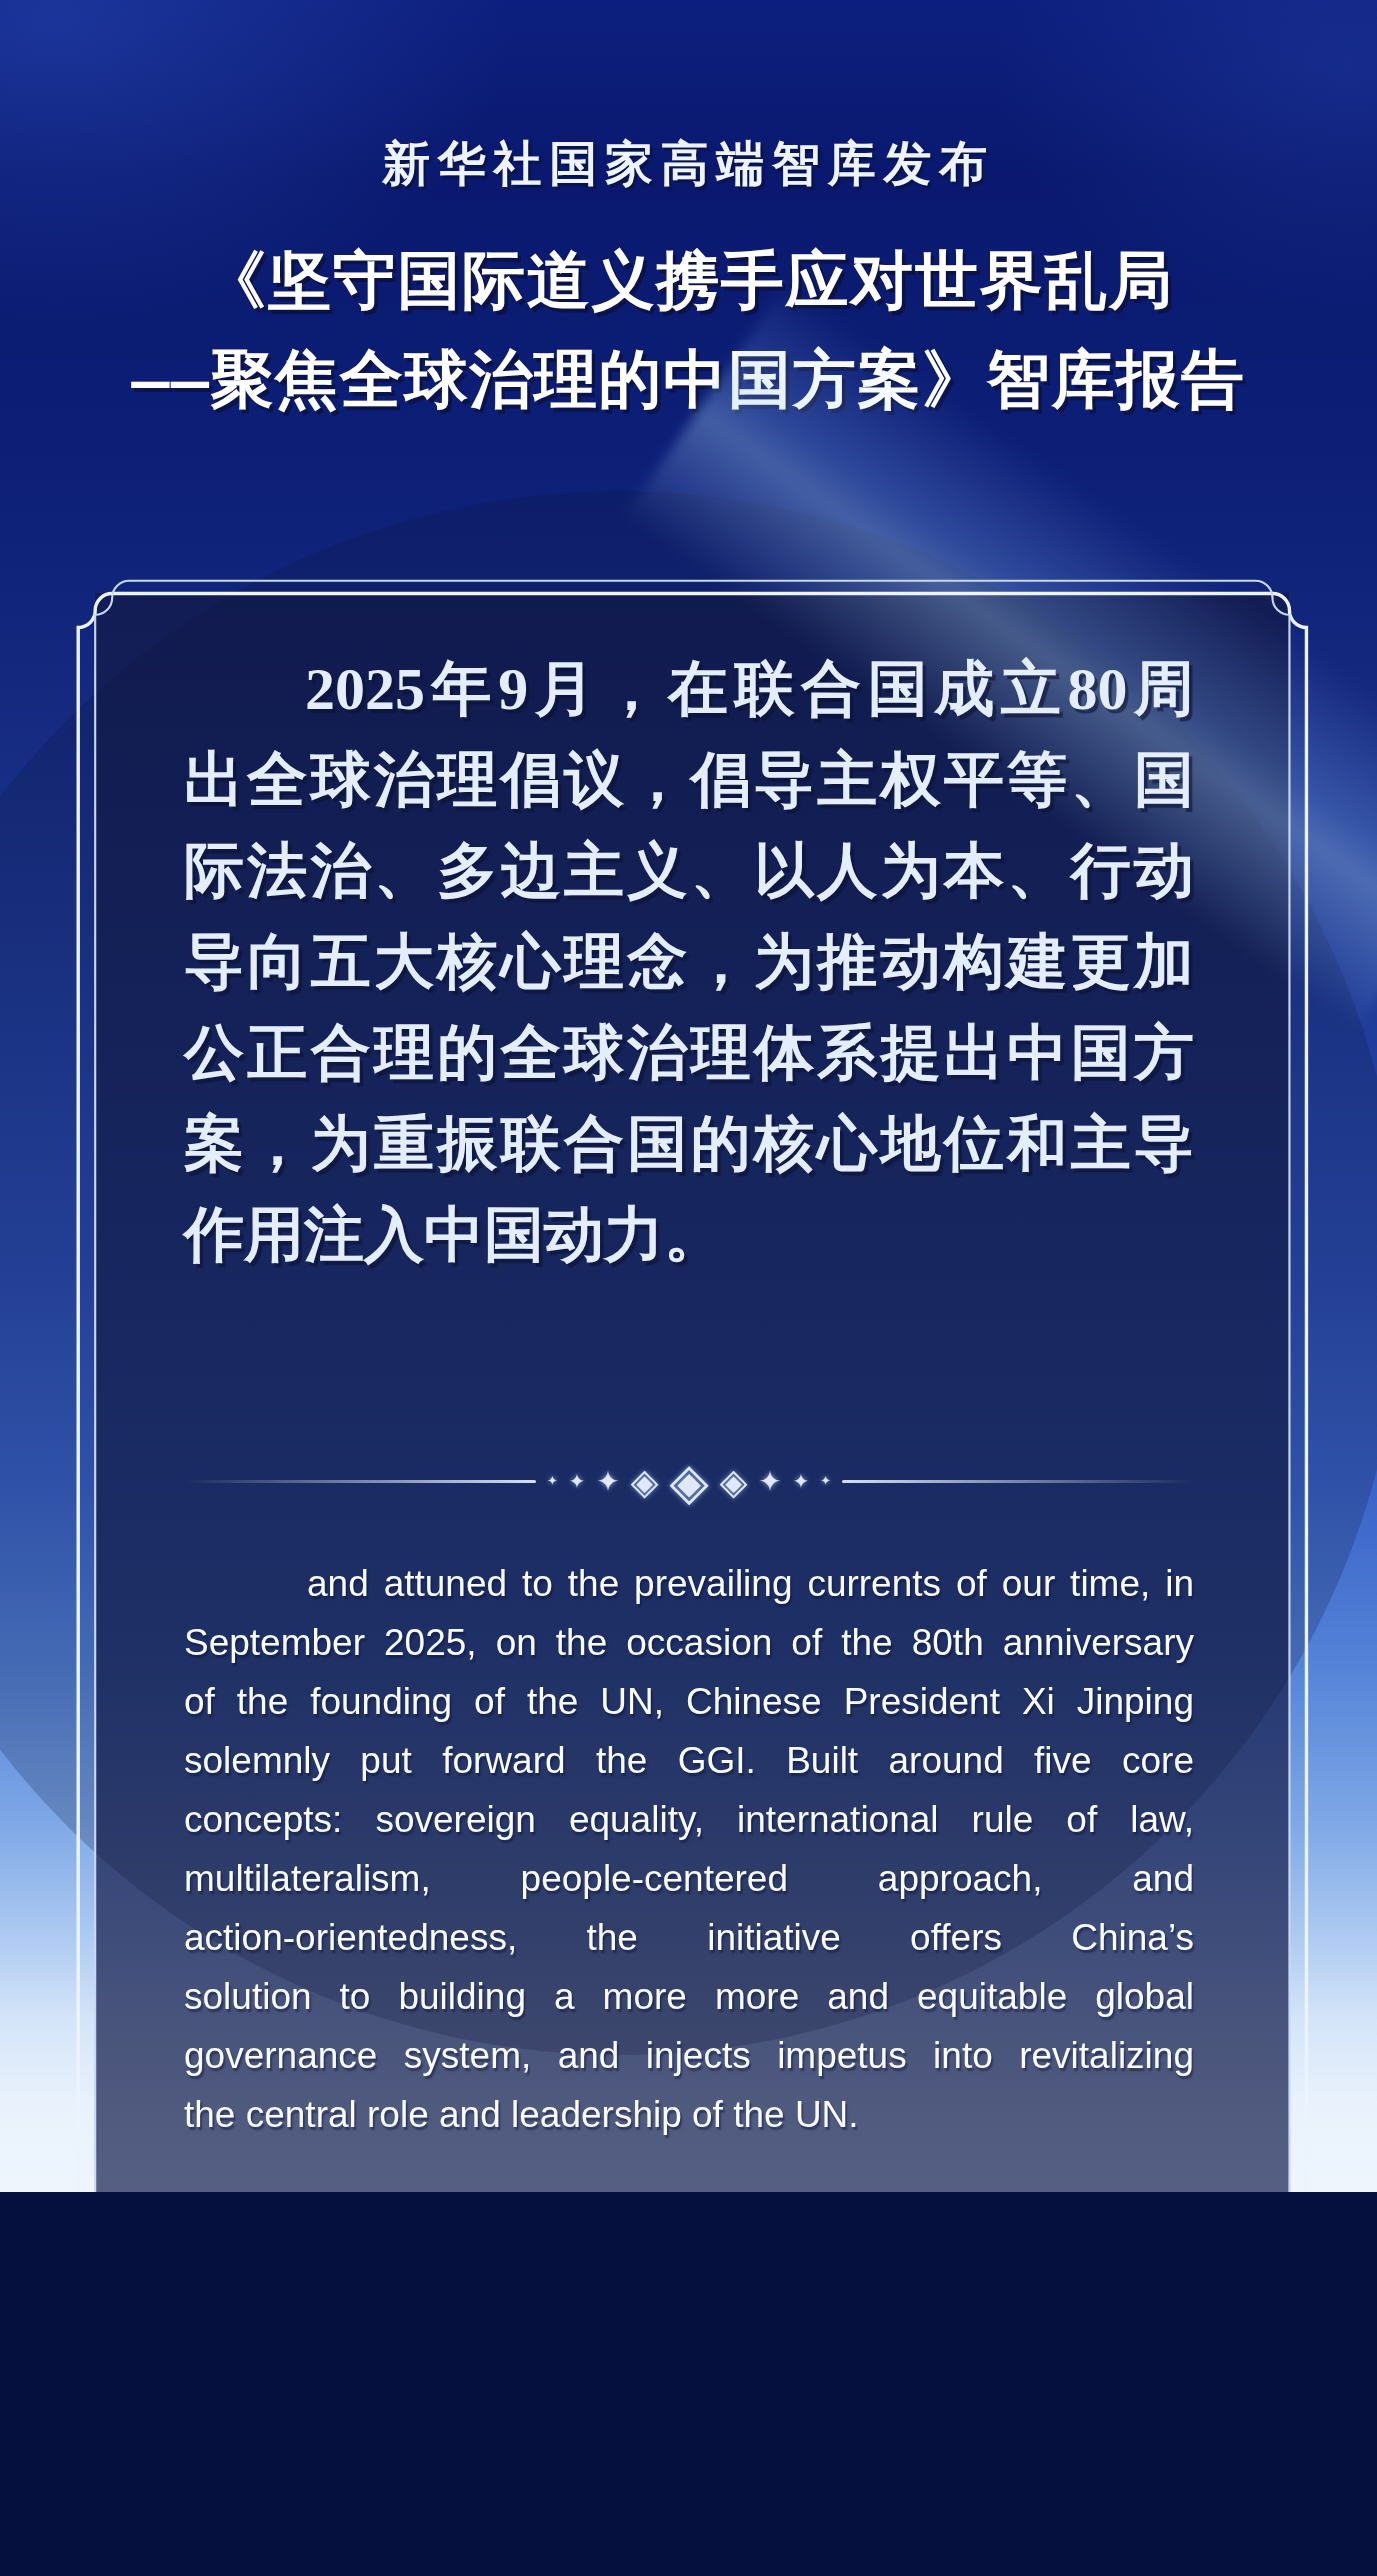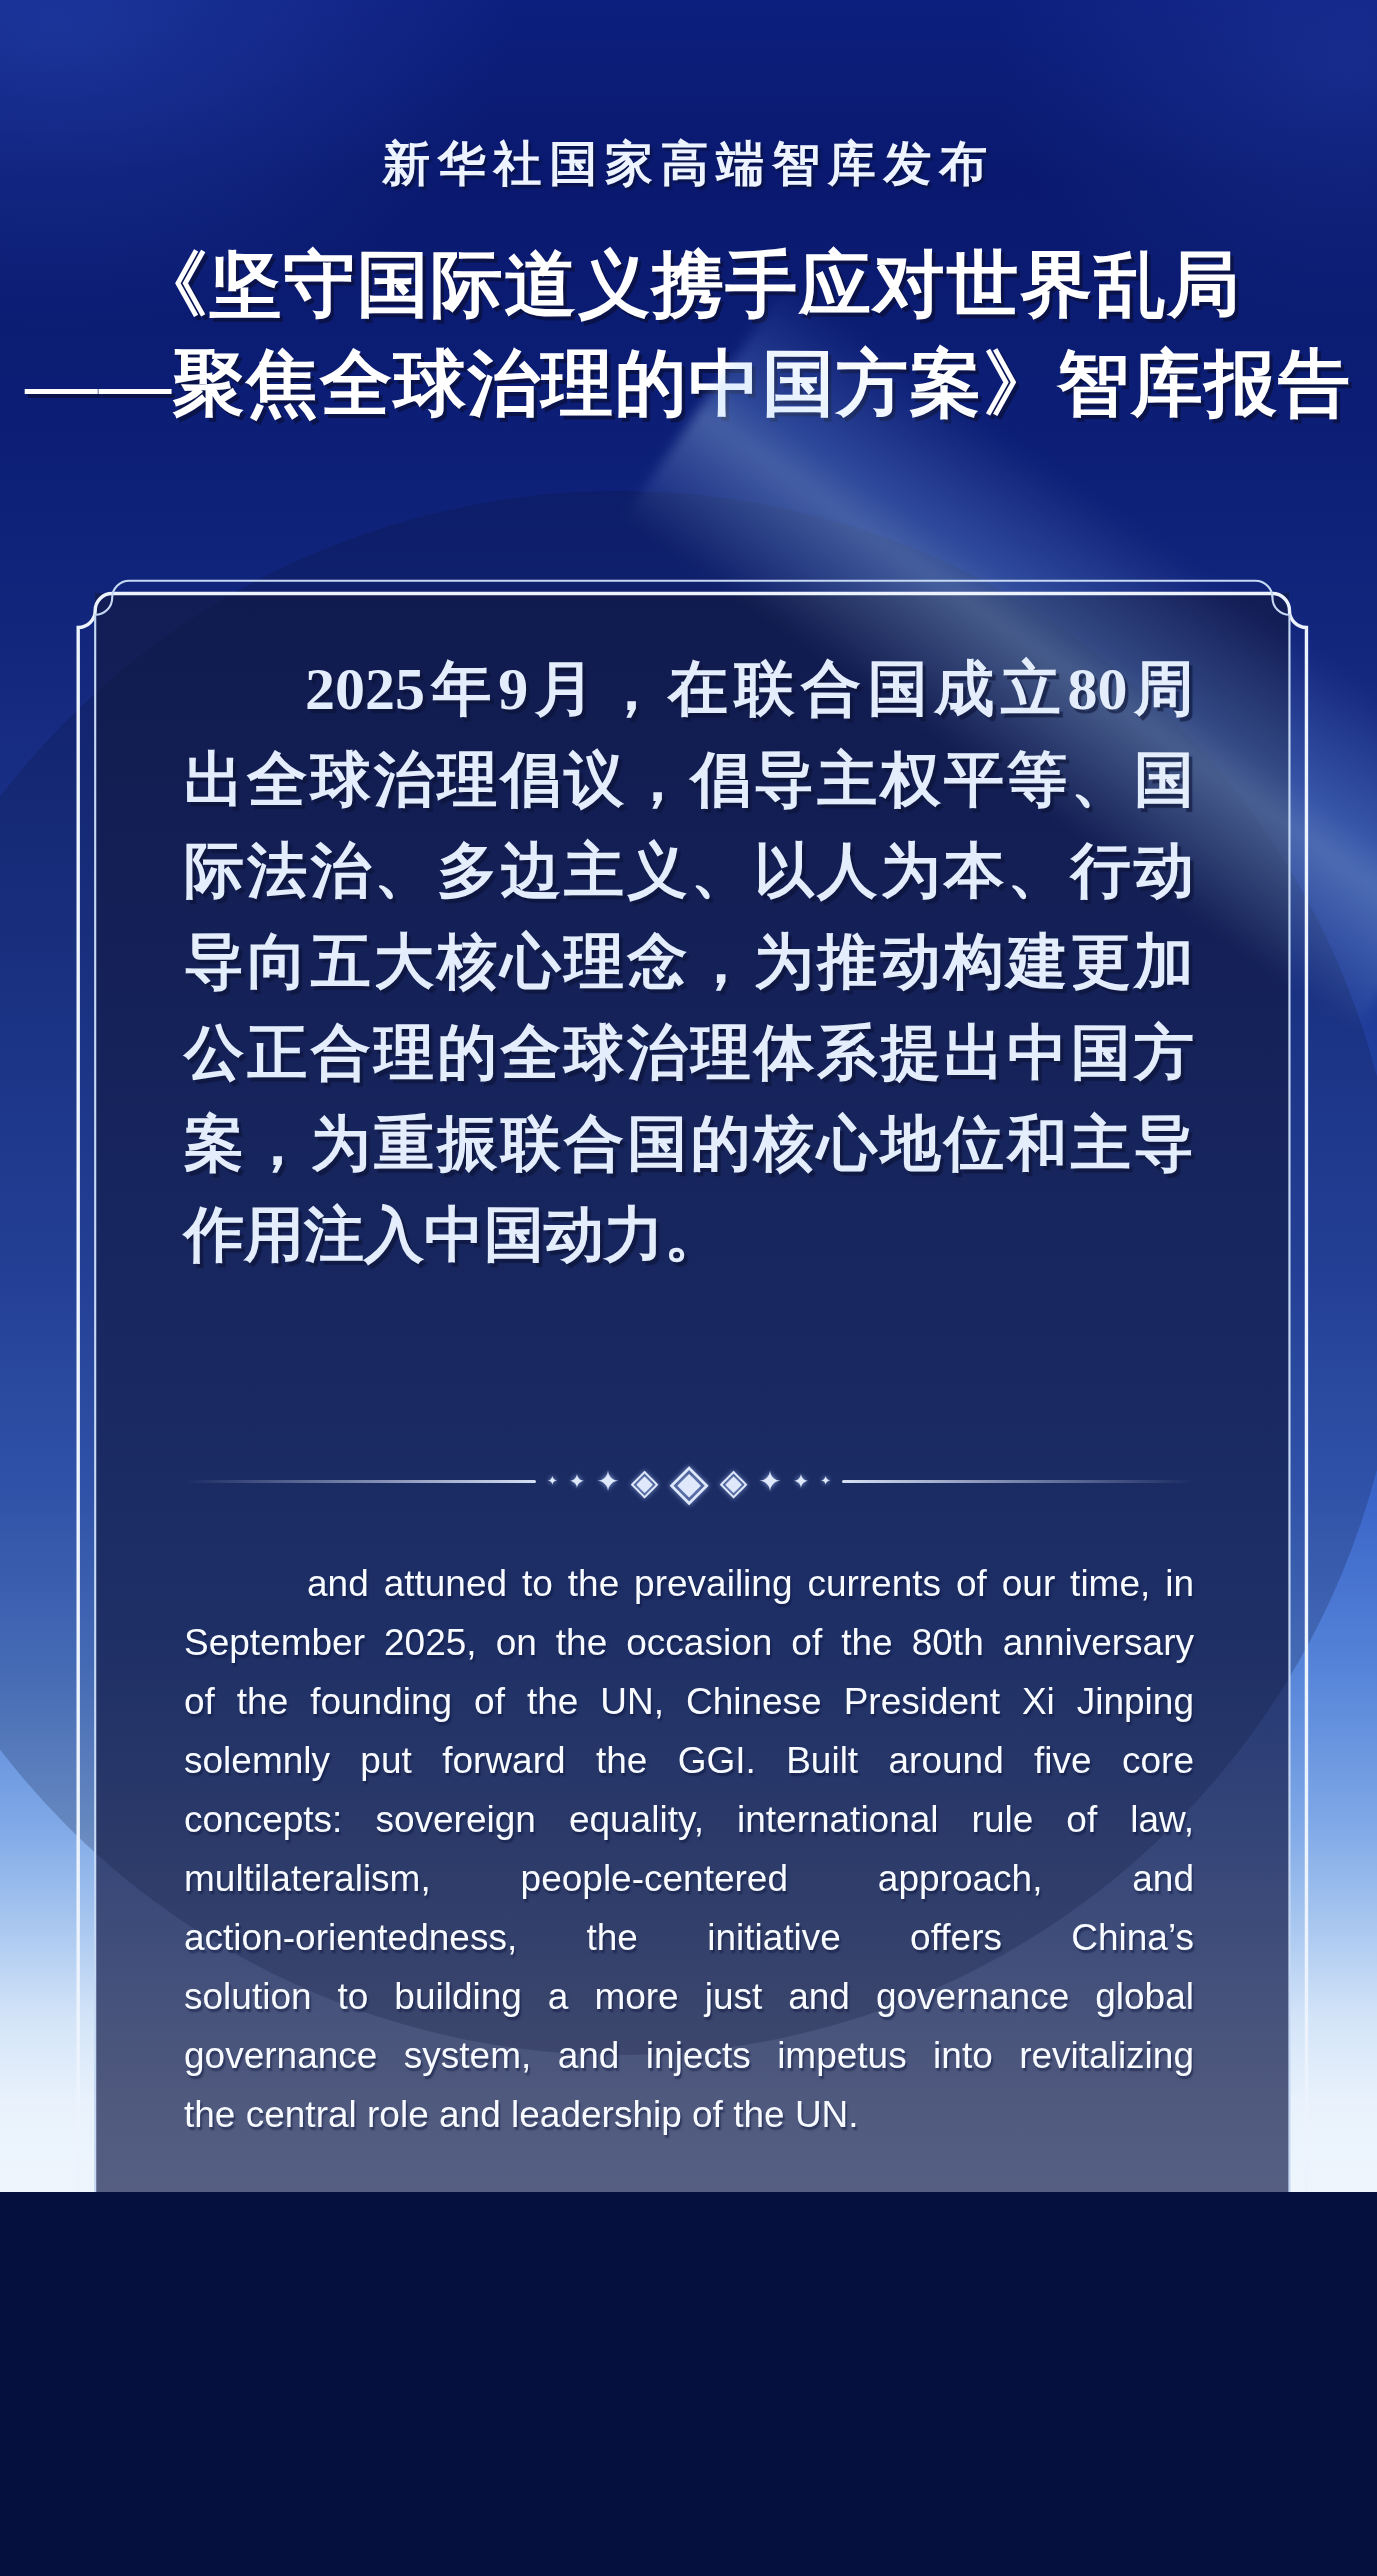--- a/index.html
+++ b/index.html
@@ -16,23 +16,23 @@
   }
   
   .publisher{
     position:absolute;top:136px;left:0;width:100%;
     text-align:center;color:#eef4ff;font-size:48px;line-height:56px;
     letter-spacing:7.7px;font-weight:600;
     text-shadow:2.6px 3.4px 1.7px rgba(8,14,48,.55);
   }
   .title{
     position:absolute;top:236px;left:0;width:100%;
-    text-align:center;color:#ffffff;font-size:72px;line-height:99px;
+    text-align:center;color:#ffffff;font-size:63px;line-height:99px;
     font-weight:800;letter-spacing:1.7px;
-    font-family:Liberation Serif, serif;
+    font-family:Liberation Mono, monospace;
     text-shadow:3.4px 4.3px 0 rgba(10,14,45,.6);
   }
   
   .panel-fill{
     position:absolute;left:95px;top:593px;width:1194px;height:1733px;
     background:linear-gradient(180deg,
       rgba(18,28,82,.93) 0%, rgba(24,38,96,.90) 30%,
       rgba(30,46,102,.88) 60%, rgba(52,62,104,.86) 85%, rgba(66,76,114,.84) 100%);
   }
   .planet{
@@ -208,19 +208,19 @@
   </div>
 
   <div class="en-para">
       <div class="line">and attuned to the prevailing currents of our time, in</div>
       <div class="line">September 2025, on the occasion of the 80th anniversary</div>
       <div class="line">of the founding of the UN, Chinese President Xi Jinping</div>
       <div class="line">solemnly put forward the GGI. Built around five core</div>
       <div class="line">concepts: sovereign equality, international rule of law,</div>
       <div class="line">multilateralism, people-centered approach, and</div>
       <div class="line">action-orientedness, the initiative offers China’s</div>
-      <div class="line">solution to building a more just and governance global</div>
+      <div class="line">solution to building a more more and equitable global</div>
       <div class="line">governance system, and injects impetus into revitalizing</div>
       <div class="line last">the central role and leadership of the UN.</div>
     </div>
 
 </div>
 
 
 </body></html>

